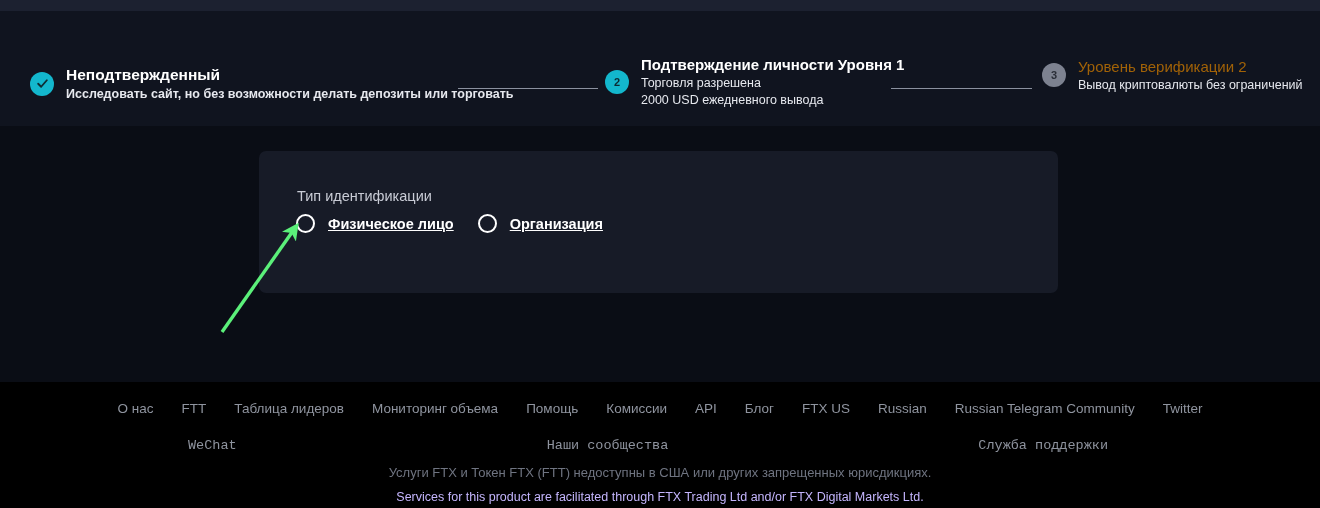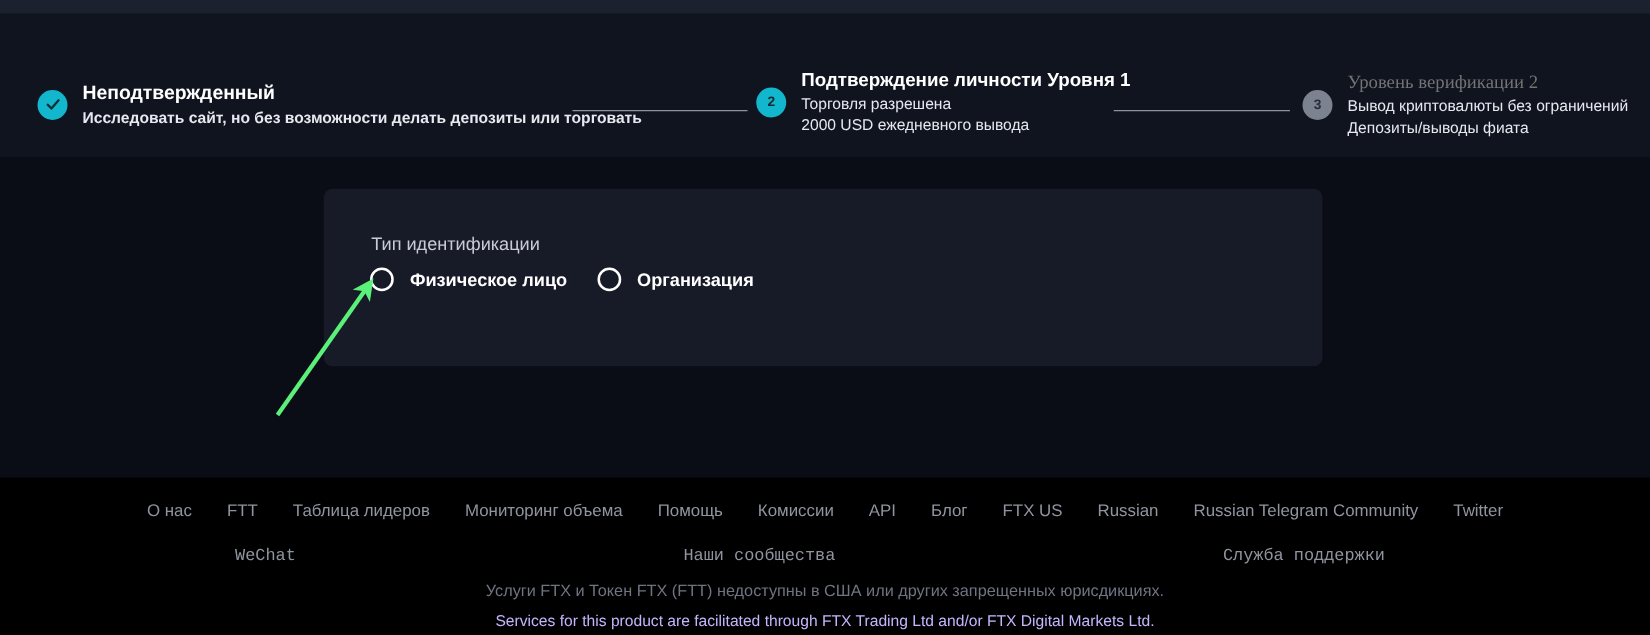--- a/index.html
+++ b/index.html
@@ -60,21 +60,21 @@
   .badge-idle { background: #7d8290; color: #2a2e38; }
   .badge-done svg { display: block; }
 
   .step-text { line-height: 1.33; }
   .step-title {
     font-size: 15px;
     font-weight: 700;
     color: #ffffff;
     white-space: nowrap;
   }
-  .step-title.muted { color: #737373; font-weight: 400; font-size: 15px; font-family: Liberation Serif, serif; }
+  .step-title.muted { color: #a16207; font-weight: 400; font-size: 15px; }
   .step-sub {
     font-size: 12.5px;
     font-weight: 400;
     color: #e6e8ee;
     white-space: nowrap;
   }
   .step-1 .step-sub { font-weight: 700; font-size: 12.5px; }
   .step-1 .step-title { font-size: 15.5px; }
 
   .connector {
@@ -116,23 +116,24 @@
 
   .radio-row {
     position: absolute;
     left: 37px;
     top: 63px;
     display: flex;
     align-items: center;
   }
   .radio-option {
     display: flex;
-    align-items: flex-end;
+    align-items: center;
     cursor: pointer;
     margin-right: 24px;
+    text-decoration: underline;
   }
   .radio-dot {
     width: 19px;
     height: 19px;
     border-radius: 50%;
     border: 2px solid #ffffff;
     background: transparent;
     flex: 0 0 19px;
     margin-right: 13px;
   }
@@ -235,21 +236,20 @@
       <div class="step-sub">Торговля разрешена</div>
       <div class="step-sub">2000 USD ежедневного вывода</div>
     </div>
   </div>
 
   <div class="step step-3">
     <div class="step-badge badge-idle">3</div>
     <div class="step-text">
       <div class="step-title muted">Уровень верификации 2</div>
       <div class="step-sub">Вывод криптовалюты без ограничений</div>
-      <div class="step-sub">Депозиты/выводы фиата</div>
     </div>
   </div>
 </div>
 
 <div class="main-area">
   <div class="card">
     <div class="card-label">Тип идентификации</div>
 
     <div class="radio-row">
       <div class="radio-option">

